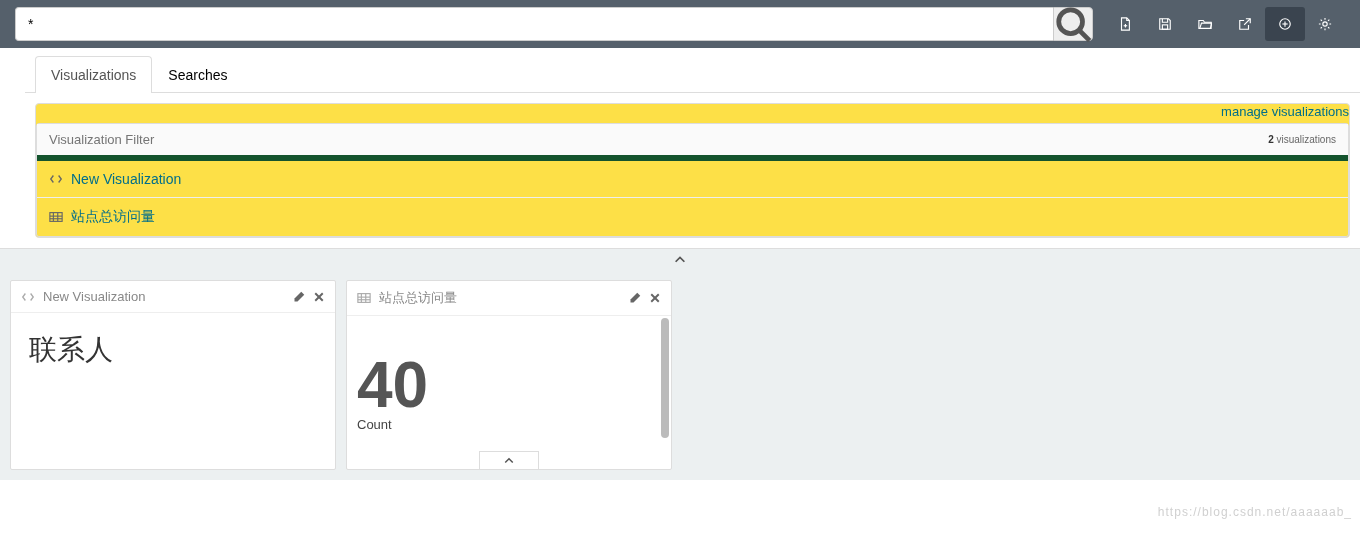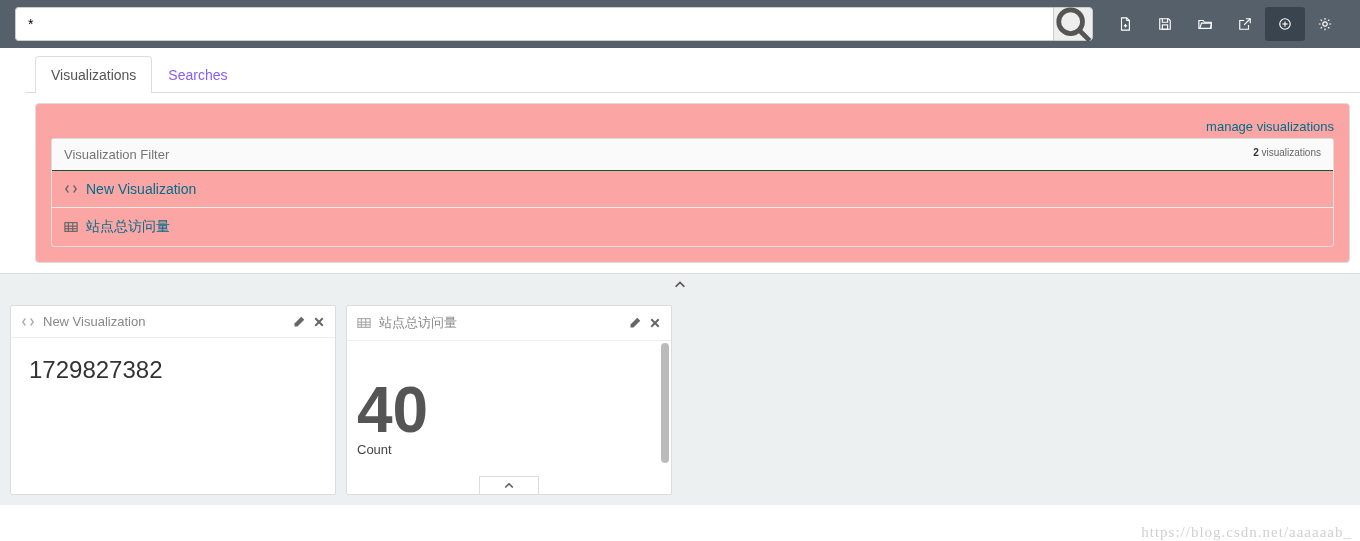--- a/index.html
+++ b/index.html
@@ -9,28 +9,28 @@
     .search-group { display: flex; flex: 1; }
     .search-input { flex: 1; height: 34px; border: 1px solid #ccc; border-right: none; border-radius: 4px 0 0 4px; padding: 6px 12px; font-size: 14px; outline: none; }
     .search-btn { width: 40px; height: 34px; border: 1px solid #ccc; border-radius: 0 4px 4px 0; background: #eee; cursor: pointer; display: flex; align-items: center; justify-content: center; }
     .toolbar-icons { display: flex; gap: 0; }
     .toolbar-icon { width: 40px; height: 34px; display: flex; align-items: center; justify-content: center; color: #fff; cursor: pointer; border-radius: 3px; }
     .toolbar-icon.active { background: #3a444f; }
     .toolbar-icon svg { width: 14px; height: 14px; }
     
     .content { background: #fff; margin-left: 25px; }
     .tabs { display: flex; border-bottom: 1px solid #ddd; padding: 0 10px; padding-top: 8px; }
-    .tab { padding: 10px 15px; border: 1px solid transparent; border-bottom: none; color: #8b5cf6; cursor: pointer; border-radius: 4px 4px 0 0; margin-bottom: -1px; }
+    .tab { padding: 10px 15px; border: 1px solid transparent; border-bottom: none; color: #000000; cursor: pointer; border-radius: 4px 4px 0 0; margin-bottom: -1px; }
     .tab.active { border-color: #ddd; border-bottom-color: #fff; background: #fff; color: #555; }
     
-    .panel { margin: 10px; border: 1px solid #ddd; border-radius: 4px; padding: 15px; background: #fca5a5; }
+    .panel { margin: 10px; border: 1px solid #ddd; border-radius: 4px; background: #fde047; }
     .manage-link { text-align: right; color: #006e8a; font-size: 13px; margin-bottom: 4px; cursor: pointer; }
     
     .viz-list { border: 1px solid #ddd; border-radius: 3px; }
-    .filter-row { display: flex; border-bottom: 1px solid #14532d; background: #fafafa; }
+    .filter-row { display: flex; align-items: center; border-bottom: 6px solid #14532d; background: #fafafa; }
     .filter-input { flex: 1; padding: 8px 12px; border: none; outline: none; font-size: 13px; color: #888; background: transparent; }
     .count-block { padding: 8px 12px; font-size: 10px; color: #666; white-space: nowrap; }
     .count-block b { color: #333; font-weight: bold; }
     .viz-row { display: flex; align-items: center; padding: 10px 12px; border-bottom: 1px solid #eee; cursor: pointer; gap: 8px; }
     .viz-row:last-child { border-bottom: none; }
     .viz-icon { width: 14px; height: 14px; color: #666; display: flex; align-items: center; justify-content: center; }
     .viz-icon svg { width: 14px; height: 14px; }
     .viz-name { color: #006e8a; font-size: 14px; }
     
     .collapse-bar { height: 22px; background: #ecf0f1; display: flex; align-items: center; justify-content: center; cursor: pointer; border-top: 1px solid #ddd; }
@@ -47,21 +47,21 @@
     .contact-heading { font-size: 28px; color: #333; font-weight: 400; margin-bottom: 16px; }
     .contact-number { font-size: 24px; color: #333; font-weight: 400; }
     
     .metric-body { display: flex; flex-direction: column; align-items: flex-start; justify-content: center; padding: 10px; flex: 1; position: relative; }
     .metric-value { font-size: 64px; font-weight: bold; color: #555; line-height: 1; }
     .metric-label { font-size: 13px; color: #444; }
     .widget-scrollbar { position: absolute; right: 2px; top: 2px; width: 8px; height: 120px; background: #bbb; border-radius: 4px; }
     .widget-expand { position: absolute; bottom: 0; left: 50%; transform: translateX(-50%); width: 60px; height: 18px; background: #fff; border: 1px solid #ddd; border-bottom: none; display: flex; align-items: center; justify-content: center; cursor: pointer; }
     .widget-expand svg { width: 12px; height: 12px; color: #555; }
     
-    .watermark { position: fixed; bottom: 0; right: 8px; font-family: Liberation Serif, serif; font-size: 15px; color: #d0d0d0; letter-spacing: 1px; pointer-events: none; }
+    .watermark { position: fixed; bottom: 22px; right: 8px; font-family: Liberation Sans, sans-serif; font-size: 12px; color: #d0d0d0; letter-spacing: 1px; pointer-events: none; }
   </style>
 </head>
 <body>
 
 <div class="top-bar">
   <div class="search-group">
     <input class="search-input" value="*" style="">
     <button class="search-btn">
       <svg viewBox="0 0 16 16" fill="none" stroke="#555" stroke-width="2">
           <circle cx="7" cy="7" r="5"></circle>
@@ -172,21 +172,21 @@
           </svg>
       </span>
       <span class="widget-action">
         <svg viewBox="0 0 16 16" stroke="#666" stroke-width="2.5">
             <line x1="3" y1="3" x2="13" y2="13"></line>
             <line x1="13" y1="3" x2="3" y2="13"></line>
           </svg>
       </span>
     </div>
     <div class="widget-body">
-      <div class="contact-number">1729827382</div>
+      <div class="contact-heading">联系人</div>
     </div>
   </div>
 
   <div class="widget" style="position:relative;">
     <div class="widget-header">
       <span class="viz-icon">
         <svg viewBox="0 0 16 16" fill="none" stroke="#aaa" stroke-width="1.3">
             <rect x="1" y="3" width="14" height="10"></rect>
             <line x1="1" y1="7" x2="15" y2="7"></line>
             <line x1="1" y1="10" x2="15" y2="10"></line>

